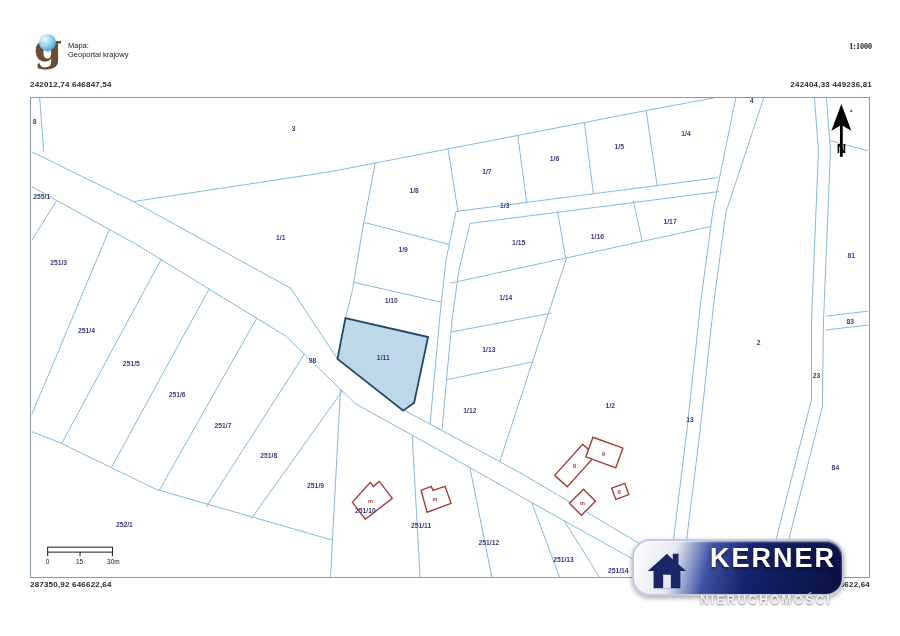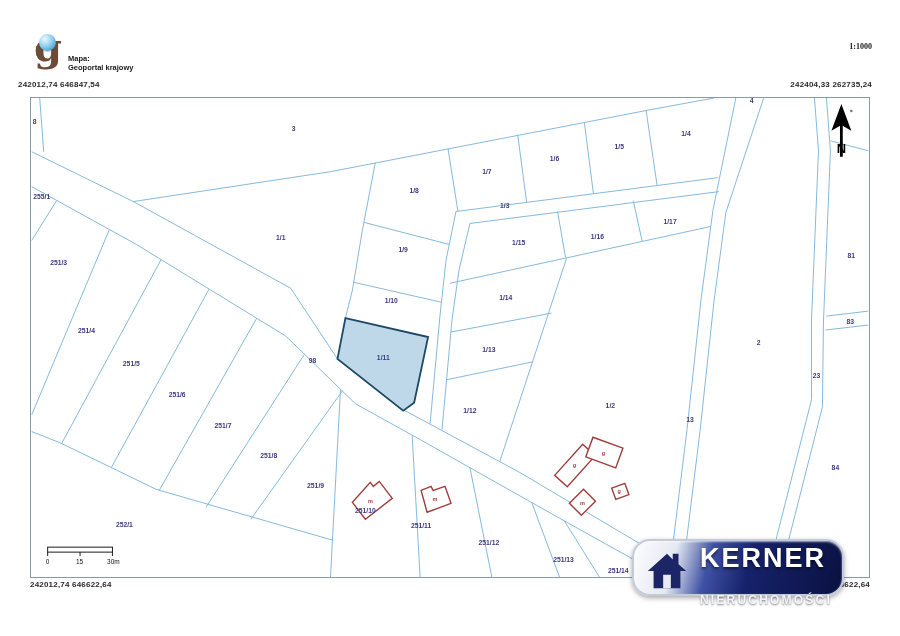--- a/index.html
+++ b/index.html
@@ -3,24 +3,24 @@
 <meta charset="utf-8">
 <style>
   html,body{margin:0;padding:0;background:#fff;}
   .page{position:relative;width:900px;height:636px;background:#fff;font-family:"Liberation Sans",sans-serif;overflow:hidden;}
 
   
   .gp-logo{position:absolute;left:34px;top:31px;width:36px;height:50px;}
   .gp-logo .g{position:absolute;left:0px;top:-8px;font-family:"DejaVu Serif",serif;font-size:40px;font-weight:bold;color:#6b4d37;}
   .gp-logo .globe{position:absolute;left:5px;top:3px;width:17px;height:17px;border-radius:50%;
      background:radial-gradient(circle at 35% 30%,#eef8fd,#8fd0ee 45%,#2f8fc4 90%);box-shadow:0 1px 1px rgba(0,0,0,.25);}
-  .map-source{position:absolute;left:68px;top:41px;font-size:7.5px;font-weight:bold;color:#1a1a1a;line-height:9px;margin-top:13px;}
+  .map-source{position:absolute;left:68px;top:41px;font-size:7.5px;font-weight:normal;color:#1a1a1a;line-height:9px;}
   .scale-label{position:absolute;right:28px;top:42px;font-size:8px;font-weight:bold;color:#1a1a1a;font-family:Liberation Serif, serif;}
   .coord{position:absolute;font-size:8px;font-weight:600;color:#2a2a2a;letter-spacing:.2px;}
-  .coord.tl{left:18px;top:80px;} .coord.tr{right:28px;top:80px;}
+  .coord.tl{left:30px;top:80px;} .coord.tr{right:28px;top:80px;}
   .coord.bl{left:30px;top:580px;} .coord.br{right:30px;top:580px;z-index:1;}
 
   
   .map-frame{position:absolute;left:30px;top:97px;width:840px;height:481px;border:1px solid #8a99a6;box-sizing:border-box;background:#fff;}
   svg.mapsvg{position:absolute;left:0;top:0;width:100%;height:100%;}
   .parcel-line{stroke:#85b8dc;stroke-width:1;fill:none;}
   .plabel{font-family:"Liberation Sans",sans-serif;font-size:6.8px;font-weight:bold;fill:#3c3a7d;text-anchor:middle;}
   .blabel{font-family:"Liberation Sans",sans-serif;font-size:5.5px;font-weight:bold;fill:#a03d3a;text-anchor:middle;}
   .building{fill:#ffffff;stroke:#a03d3a;stroke-width:1.4;}
   .hl{fill:#b7d4e7;fill-opacity:.9;stroke:#1c4966;stroke-width:1.8;}
@@ -29,43 +29,43 @@
   .sb-rect{fill:#fff;stroke:#000;stroke-width:.9;}
   .sb-tick{stroke:#000;stroke-width:.9;}
   .sb-label{font-family:"Liberation Sans",sans-serif;font-size:6.5px;fill:#111;text-anchor:middle;}
 
   
   .kerner{position:absolute;left:632px;top:539px;width:212px;height:57px;z-index:10;border-radius:18px;
      border:2px solid #c3cad9;box-sizing:border-box;
      background:linear-gradient(105deg,#fdfdfe 0%,#e4e8f0 20%,#4052a5 36%,#16226b 55%,#0a1140 100%);
      box-shadow:0 2px 5px rgba(0,0,0,.35), inset 0 1px 2px rgba(255,255,255,.65);}
   .kerner .house{position:absolute;left:10px;top:6px;width:46px;height:44px;}
-  .kerner .brand{position:absolute;left:66px;top:2px;font-size:27px;font-weight:bold;letter-spacing:2px;color:#fff;
+  .kerner .brand{position:absolute;left:76px;top:2px;font-size:27px;font-weight:bold;letter-spacing:2px;color:#fff;
      text-shadow:0 2px 3px rgba(0,0,0,.55);}
   .kerner .sub{position:absolute;left:66px;top:52px;font-size:12px;font-weight:bold;letter-spacing:2.2px;color:#f2f4fa;
      text-shadow:0 1px 2px rgba(0,0,0,.5);}
 </style>
 </head>
 <body>
 
 <div class="page">
 
   <div class="gp-logo">
     <span class="g">g</span>
     <span class="globe"></span>
   </div>
   <div class="map-source">
     <div>Mapa:</div>
     <div>Geoportal krajowy</div>
   </div>
   <div class="scale-label">1:1000</div>
 
   <div class="coord tl">242012,74 646847,54</div>
-  <div class="coord tr">242404,33 262735,24</div>
-  <div class="coord bl">242012,74 646622,64</div>
+  <div class="coord tr">242404,33 449236,81</div>
+  <div class="coord bl">287350,92 646622,64</div>
   <div class="coord br">242404,33 646622,64</div>
 
   <div class="map-frame">
     <svg class="mapsvg" viewBox="30 97 840 481">
       <g id="g-lines">
           <path d="M30,151 L132,201 L290,288 L337,359 L403,410 L520,473 L660,556" class="parcel-line"></path>
           <path d="M30,186 L135,244 L285,336 L355,404 L420,440 L560,519 L648,568" class="parcel-line"></path>
           <path d="M38,97 L42,151" class="parcel-line"></path>
           <path d="M132,201 L330,171 L650,109 L715,97" class="parcel-line"></path>
           <path d="M375,162 L362,230 L352,290 L345,318" class="parcel-line"></path>

